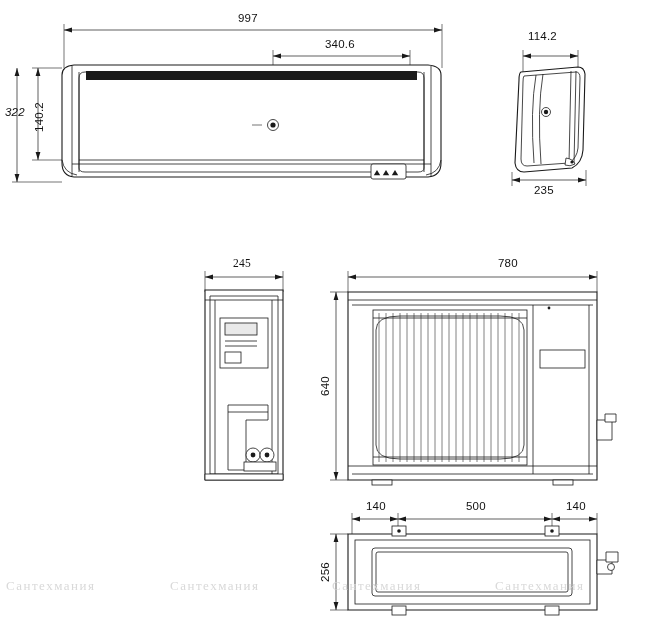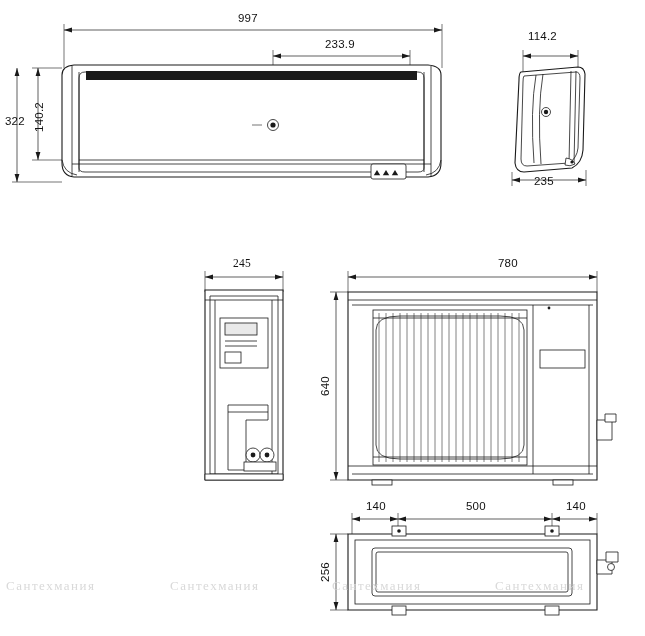--- a/index.html
+++ b/index.html
@@ -292,26 +292,26 @@
       <rect class="ln thin fillwhite" x="392" y="606" width="14" height="9"></rect>
       <rect class="ln thin fillwhite" x="545" y="606" width="14" height="9"></rect>
 
       <path class="ln thin fillwhite" d="M597,560 L612,560 L612,574 L597,574 Z"></path>
       <path class="ln thin fillwhite" d="M606,552 L618,552 L618,562 L606,562 Z"></path>
       <circle class="ln thin fillwhite" cx="611" cy="567" r="3.5"></circle>
     </g>
   </svg>
 
   <div class="dim" style="left:238px; top:12px;">997</div>
-  <div class="dim" style="left:325px; top:38px;">233.9</div>
+  <div class="dim" style="left:325px; top:38px;">340.6</div>
   <div class="dim vert" style="left:45px; top:117px; transform: rotate(-90deg) translate(-50%,-100%);">140.2</div>
-  <div class="dim" style="left:5px; top:115px;">322</div>
+  <div class="dim" style="left:5px; top:106px;font-style:italic;">322</div>
 
   <div class="dim" style="left:528px; top:30px;text-align:center;">114.2</div>
-  <div class="dim" style="left:534px; top:175px;">235</div>
+  <div class="dim" style="left:534px; top:184px;">235</div>
 
   <div class="dim" style="left:233px; top:257px;font-family:Liberation Serif, serif;">245</div>
 
   <div class="dim" style="left:462px; top:257px;margin-left:36px;">780</div>
   <div class="dim vert" style="left:331px; top:386px; transform: rotate(-90deg) translate(-50%,-100%);">640</div>
 
   <div class="dim" style="left:366px; top:500px;">140</div>
   <div class="dim" style="left:466px; top:500px;">500</div>
   <div class="dim" style="left:566px; top:500px;">140</div>
   <div class="dim vert" style="left:331px; top:572px; transform: rotate(-90deg) translate(-50%,-100%);">256</div>

